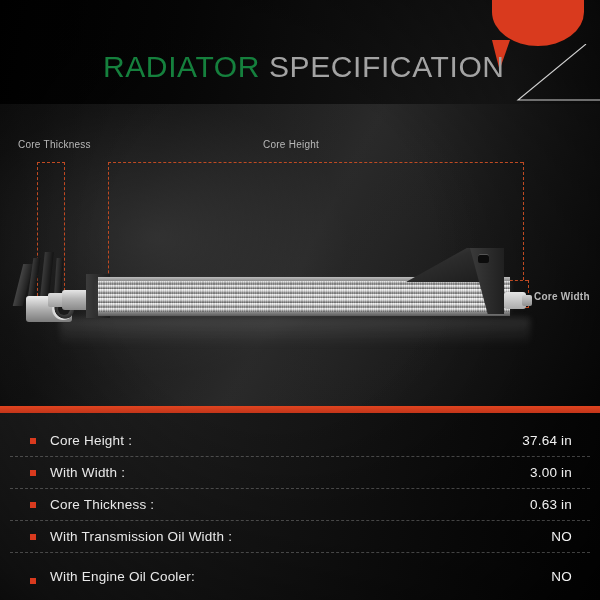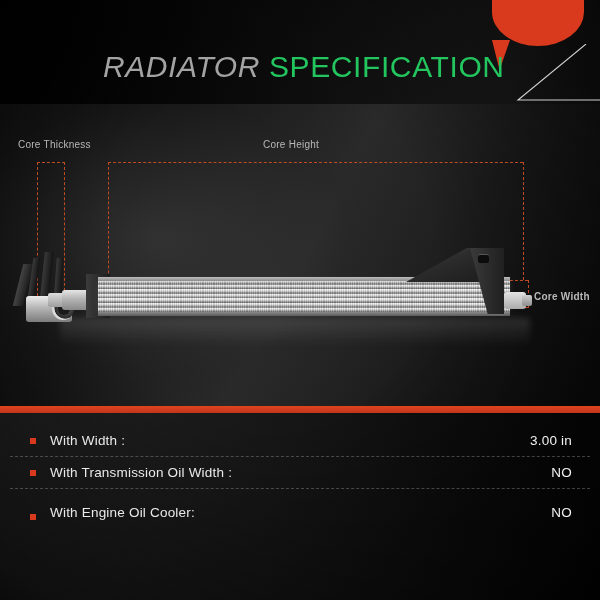--- a/index.html
+++ b/index.html
@@ -24,22 +24,22 @@
   
   .ribbon{position:absolute;left:492px;top:-6px;width:92px;height:52px;
      background:#d93a1e;border-radius:0 0 46px 46px / 0 0 34px 34px;}
   .ribbon-tail{position:absolute;left:492px;top:40px;width:18px;height:30px;
      background:#d93a1e;clip-path:polygon(0 0,100% 0,42% 100%);}
   .hair-line{position:absolute;left:498px;top:44px;width:104px;height:62px;}
 
   
   .title{position:absolute;left:103px;top:50px;
      font-size:30px;letter-spacing:.6px;font-weight:400;white-space:nowrap;}
-  .title .w{color:#a3a3a3;font-style:italic;}
-  .title .o{color:#22c55e;}
+  .title .w{color:#15803d;}
+  .title .o{color:#a3a3a3;}
 
   
   .dlabel{position:absolute;color:#b9b9b9;font-size:10px;letter-spacing:.25px;white-space:nowrap;}
   #lbl-thick{left:18px;top:139px;}
   #lbl-height{left:263px;top:139px;}
   #lbl-width{left:534px;top:291px;font-weight:bold;}
 
   
   .dash-h{position:absolute;height:0;border-top:1.4px dashed #c04a22;}
   .dash-v{position:absolute;width:0;border-left:1.4px dashed #c04a22;}
@@ -176,25 +176,35 @@
     <div class="brk-hole"></div>
     <div class="neck-r"></div>
     <div class="neck-r2"></div>
   </div>
 
   <div class="divider"></div>
 
   <div class="spec" id="spec-table">
       <div class="row">
         <span class="bullet"></span>
+        <span class="rlabel">Core Height :</span>
+        <span class="rvalue">37.64 in</span>
+      </div>
+      <div class="row">
+        <span class="bullet"></span>
         <span class="rlabel">With Width :</span>
         <span class="rvalue">3.00 in</span>
       </div>
       <div class="row">
         <span class="bullet"></span>
+        <span class="rlabel">Core Thickness :</span>
+        <span class="rvalue">0.63 in</span>
+      </div>
+      <div class="row">
+        <span class="bullet"></span>
         <span class="rlabel">With Transmission Oil Width :</span>
         <span class="rvalue">NO</span>
       </div>
       <div class="row">
         <span class="bullet"></span>
         <span class="rlabel">With Engine Oil Cooler:</span>
         <span class="rvalue">NO</span>
       </div>
     </div>
 

